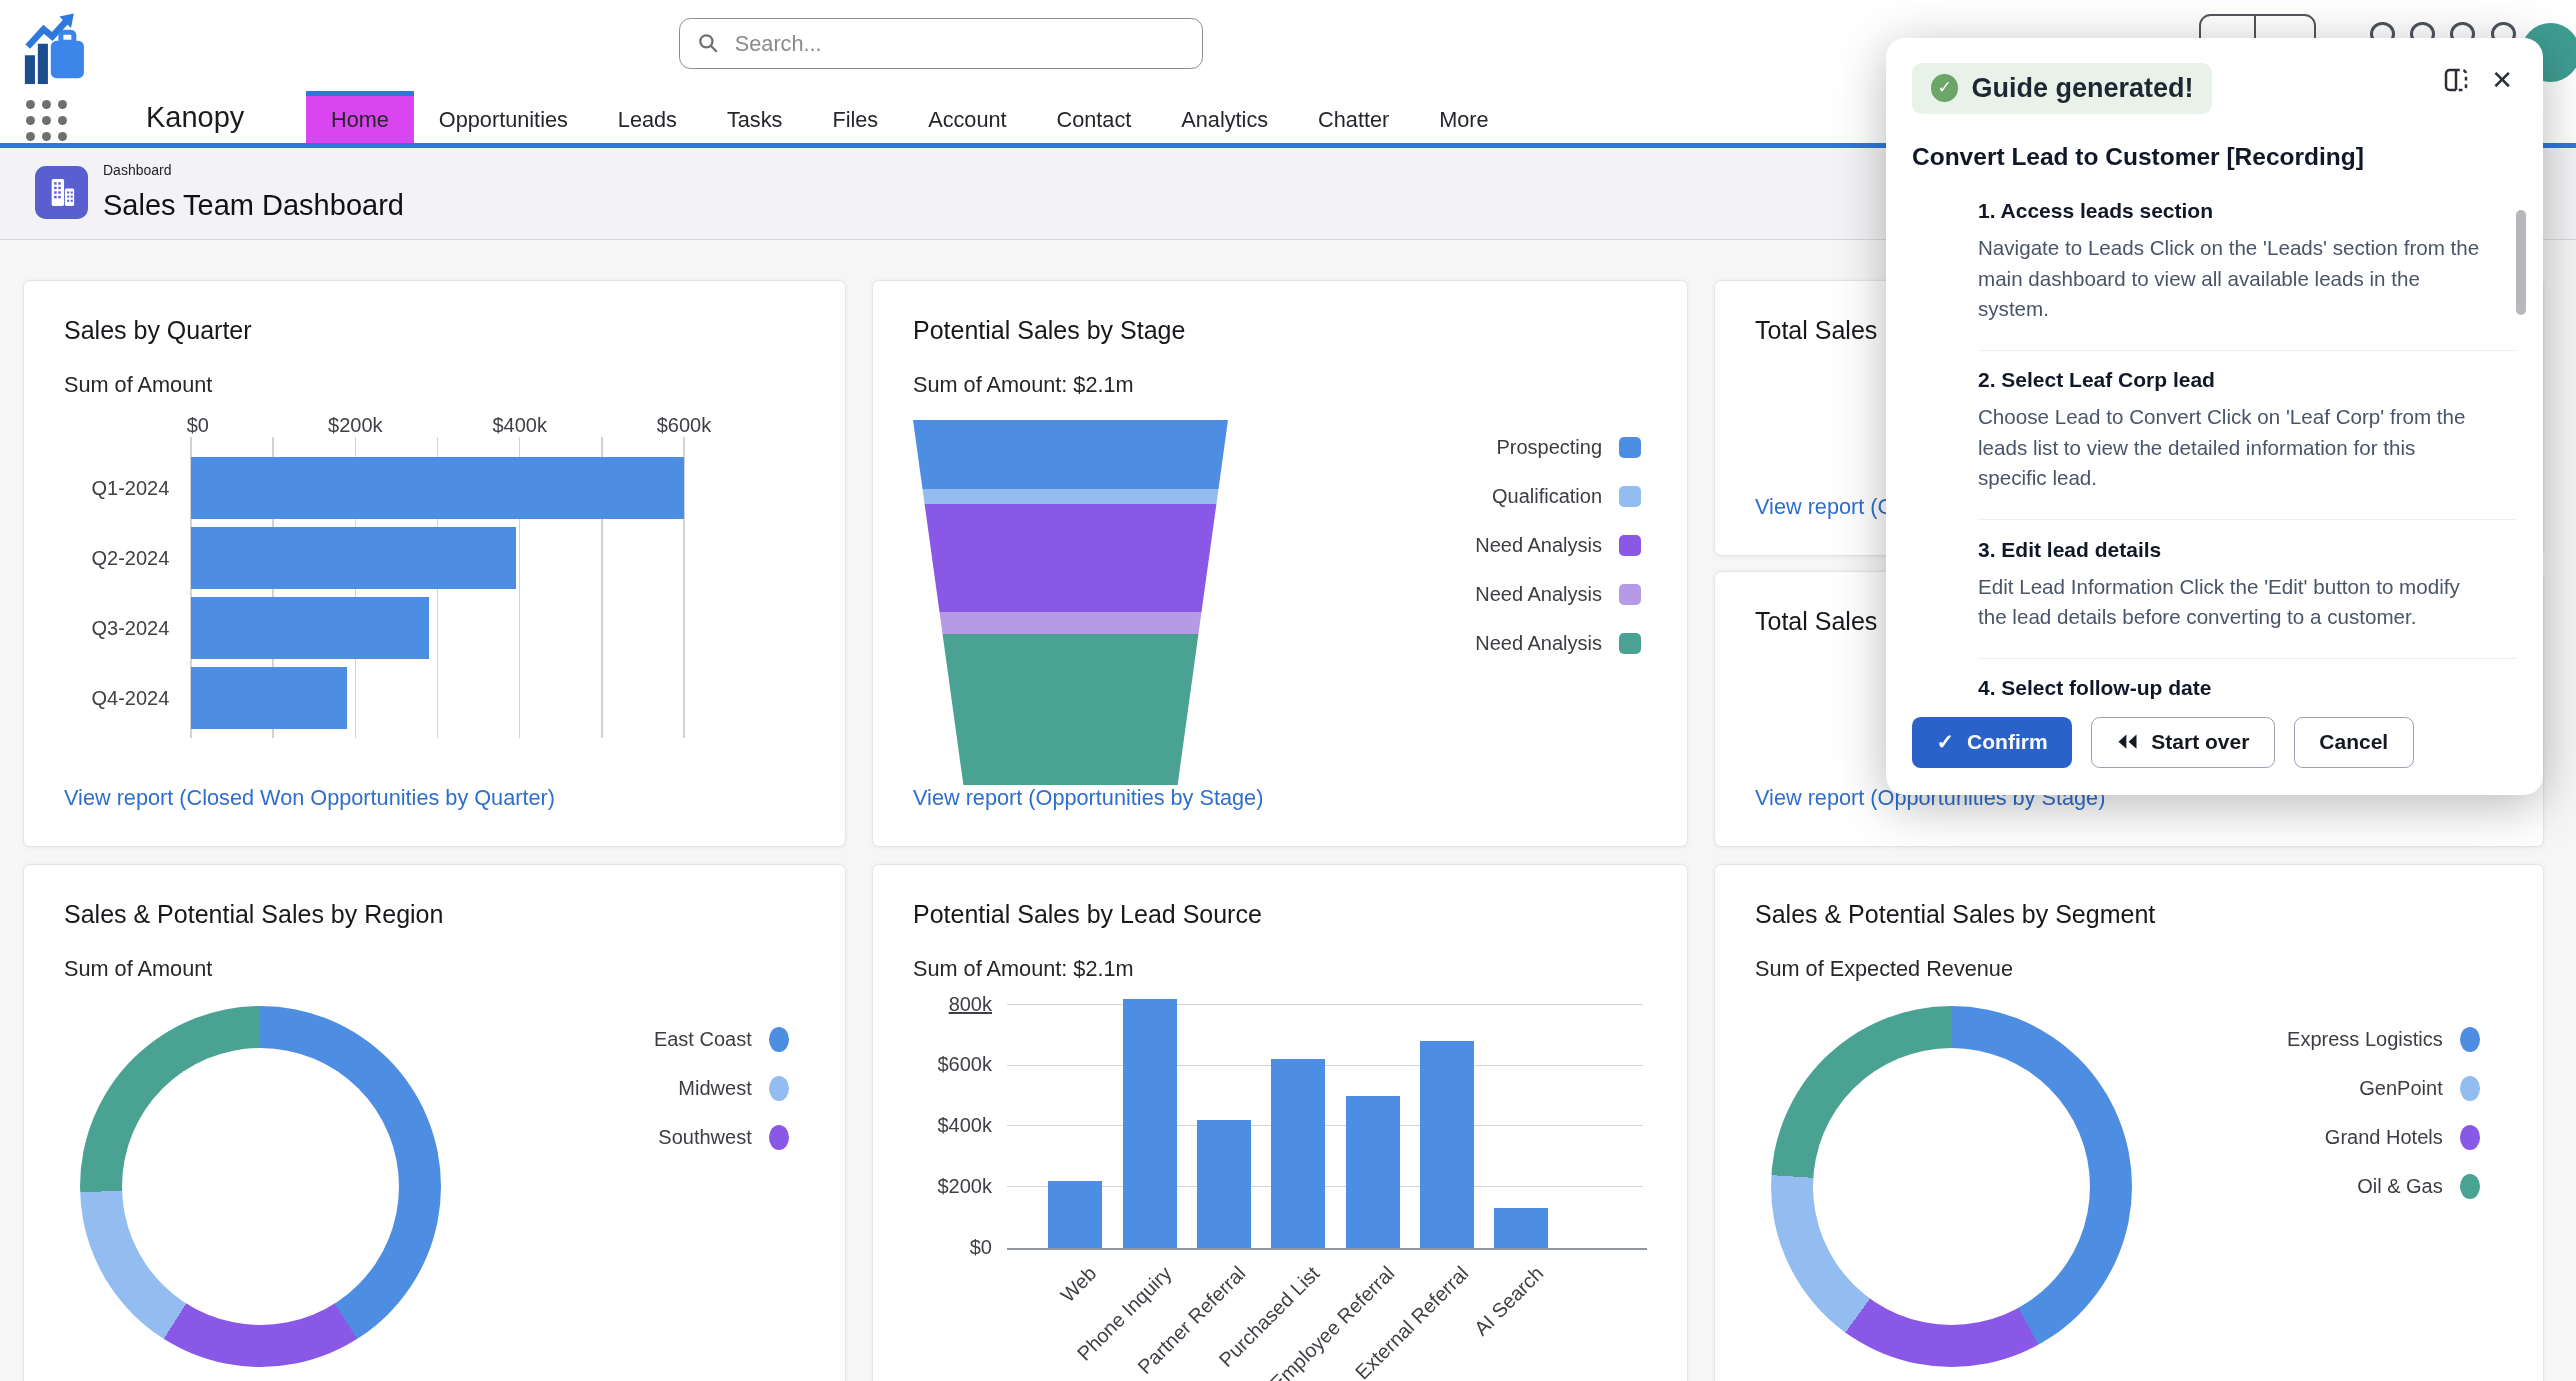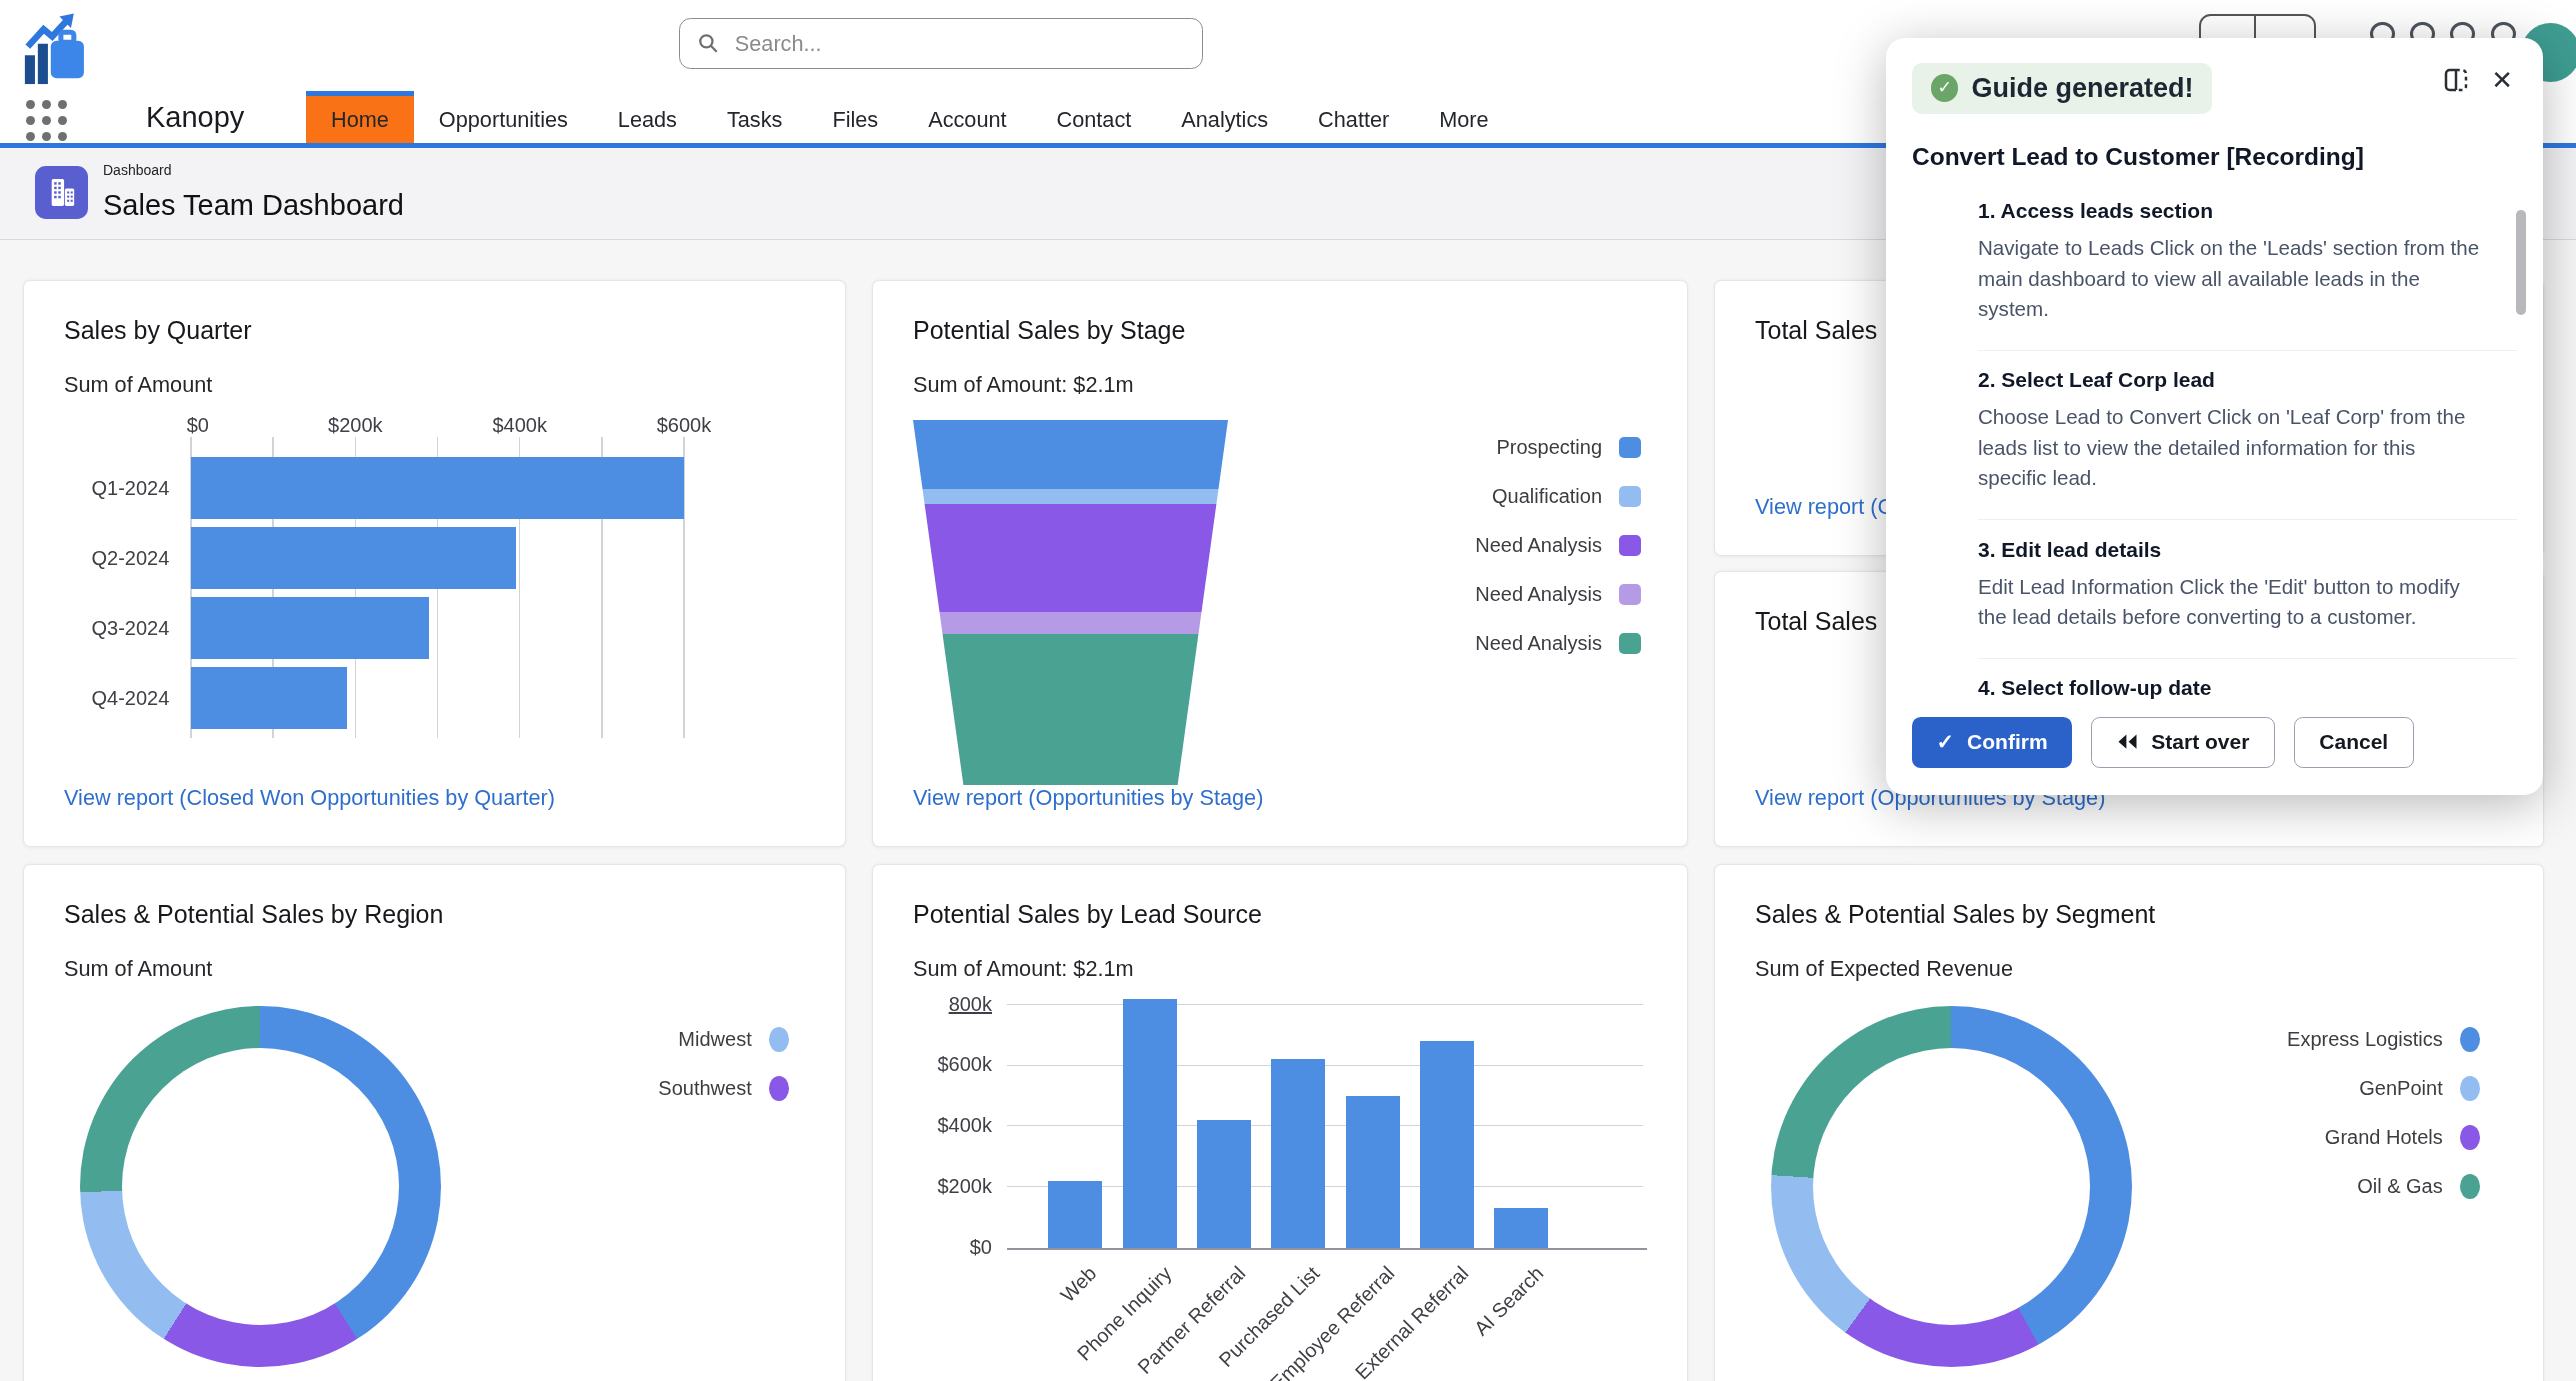--- a/index.html
+++ b/index.html
@@ -14,21 +14,21 @@
   .searchbox{position:absolute;left:679px;top:18px;width:524px;height:51px;border:1.8px solid #8c8c8c;border-radius:11.6px;
     display:flex;align-items:center;gap:13px;padding:0 17.3px;box-sizing:border-box;background:#fff}
   .searchbox input{border:none;outline:none;font-size:21.7px;color:#333;width:100%;font-family:inherit;background:transparent}
   .searchbox input::placeholder{color:#8a8a8a}
   .waffle{position:absolute;left:26px;top:100px;display:grid;grid-template-columns:repeat(3,9.4px);grid-gap:6.5px}
   .waffle i{width:9.4px;height:9.4px;border-radius:50%;background:#6f6f73;display:block}
   .brand{position:absolute;left:146px;top:101px;font-size:29px;color:#1b1b1f}
   .tabs{position:absolute;left:306px;bottom:0;display:flex;align-items:flex-end}
   .tab{height:52px;display:flex;align-items:center;padding:0 25px;font-size:21.7px;color:#24262b;
     border-top:5.8px solid transparent;box-sizing:border-box;cursor:pointer}
-  .tab.active{background:#f97316;border-top-color:#2e78dd}
+  .tab.active{background:#d946ef;border-top-color:#2e78dd}
   
   .pillbtn{position:absolute;left:2199px;top:14.4px;width:117px;height:46px;border:2.2px solid #54565c;border-radius:11.6px;box-sizing:border-box;background:#fff}
   .pillbtn::after{content:"";position:absolute;left:53px;top:0;bottom:0;width:2.2px;background:#54565c}
   .mini{position:absolute;top:21.7px;width:24.5px;height:24.5px;border-radius:50%;border:3.2px solid #4e545e;box-sizing:border-box;background:#fff}
   .avatar{position:absolute;left:2521px;top:23px;width:59px;height:59px;border-radius:50%;background:#3f9d92}
   
   .band{position:absolute;left:0;top:149px;right:0;height:90px;background:#f3f3f5;border-bottom:1.4px solid #d8d8da;z-index:4}
   .band-icon{position:absolute;left:35px;top:16.6px;width:53px;height:53px;border-radius:10.8px;background:#5a5fd0;display:flex;align-items:center;justify-content:center}
   .band-kicker{position:absolute;left:103px;top:13px;font-size:14px;color:#222428}
   .band-title{position:absolute;left:103px;top:40px;font-size:29px;font-weight:normal;color:#101114}
@@ -266,20 +266,24 @@
       </div>
     </div>
 
     <div class="card h1560">
       <div class="card-title">Sales &amp; Potential Sales by Region</div>
       <div class="card-sub">Sum of Amount</div>
       <div class="donut-wrap">
         <div class="donut" style="background: conic-gradient(rgb(77, 141, 226) 0%, rgb(77, 141, 226) 41%, rgb(138, 88, 230) 41%, rgb(138, 88, 230) 59%, rgb(147, 189, 240) 59%, rgb(147, 189, 240) 74.5%, rgb(74, 163, 146) 74.5%, rgb(74, 163, 146) 100%);"></div>
         <div class="dlegend">
             <div class="legend-li">
+              <span>East Coast</span>
+              <span class="dot" style="background: rgb(77, 141, 226);"></span>
+            </div>
+            <div class="legend-li">
               <span>Midwest</span>
               <span class="dot" style="background: rgb(147, 189, 240);"></span>
             </div>
             <div class="legend-li">
               <span>Southwest</span>
               <span class="dot" style="background: rgb(138, 88, 230);"></span>
             </div>
           </div>
       </div>
     </div>

